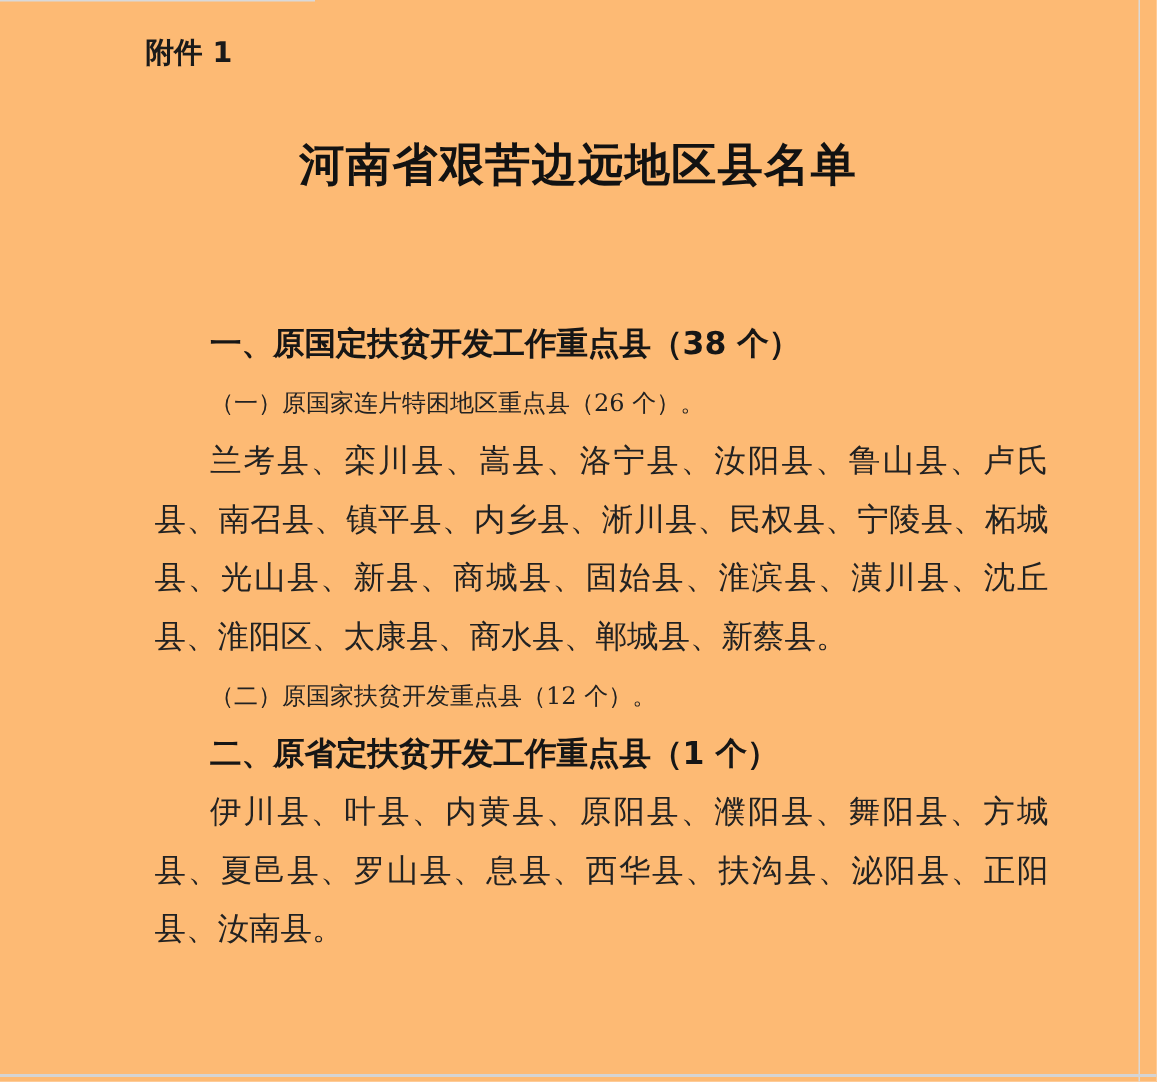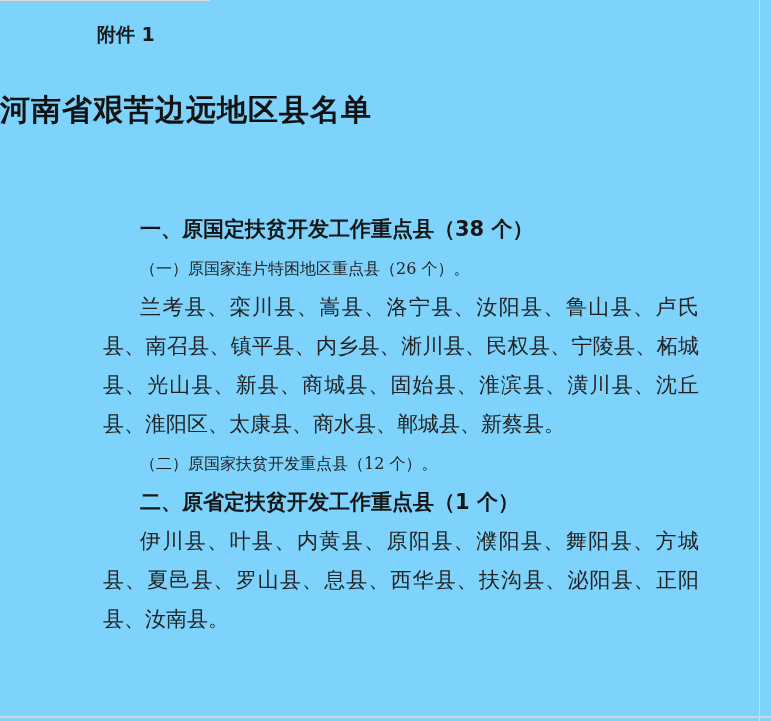--- a/index.html
+++ b/index.html
@@ -8,38 +8,39 @@
     height: 721px;
     background: #ffffff;
     position: relative;
     overflow: hidden;
     font-family: "DejaVu Serif", serif;
     color: #1f1f1f;
   }
   .page {
     position: absolute;
     inset: 0;
-    background: #7dd3fc;
+    background: #fdba74;
   }
   .attachment-label {
     position: absolute;
     left: 97px;
     top: 22px;
     font-family: "DejaVu Sans", sans-serif;
     font-weight: 700;
     font-size: 19px;
     color: #1a1a1a;
     white-space: nowrap;
   }
   .doc-title {
     position: absolute;
     left: 0;
     right: 0;
     top: 90px;
     margin: 0;
+    text-align: center;
     font-family: Liberation Sans, sans-serif;
     font-weight: 700;
     font-size: 30px;
     letter-spacing: 1px;
     color: #121212;
   }
   .content {
     position: absolute;
     left: 103px;
     right: 72px;
@@ -58,21 +59,21 @@
     color: #161616;
     white-space: nowrap;
   }
   .sub-heading {
     font-family: "DejaVu Serif", serif;
     font-size: 16px;
     color: #222222;
     white-space: nowrap;
   }
   .body-text {
-    font-family: Liberation Serif, serif;
+    font-family: Liberation Sans, sans-serif;
     font-size: 21px;
     color: #222222;
     text-align: justify;
     text-justify: inter-ideograph;
   }
   
   .edge-top-left {
     position: absolute;
     top: 0;
     left: 0;

